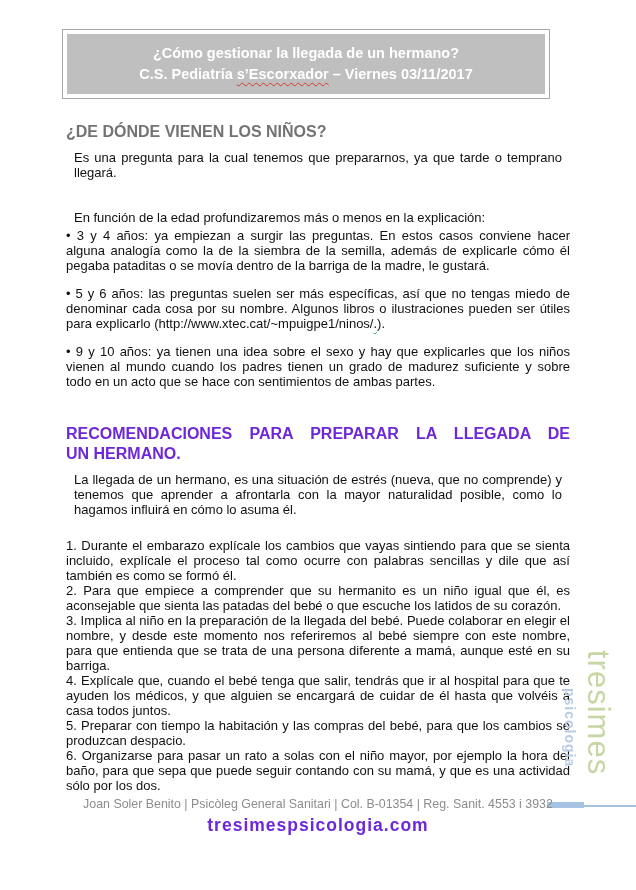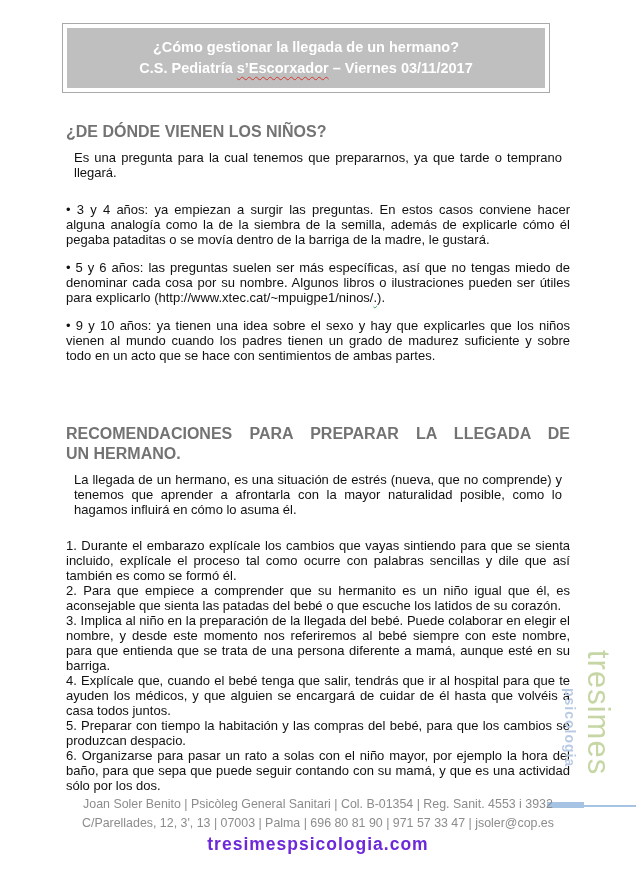--- a/index.html
+++ b/index.html
@@ -10,21 +10,21 @@
     height: 890px;
     background: #ffffff;
     overflow: hidden;
     font-family: "Liberation Sans", sans-serif;
     color: #111111;
   }
 
   
   .header-frame {
     position: absolute;
-    left: 62px; top: 23px;
+    left: 62px; top: 29px;
     width: 488px; height: 70px;
     border: 1px solid #a9a9a9;
     background: #ffffff;
     padding: 4px;
   }
   .header-box {
     width: 100%; height: 100%;
     background: #bfbfbf;
     display: flex;
     flex-direction: column;
@@ -66,21 +66,21 @@
     line-height: 20px;
     font-weight: bold;
     color: #737373;
     text-align: left;
     margin-bottom: 1px;
   }
   h2.doc-h {
     font-size: 16px;
     line-height: 20px;
     font-weight: bold;
-    color: #737373;
+    color: #6d28d9;
     margin-bottom: 3px;
   }
   h2.doc-h .h-line1 { display: block; text-align-last: justify; }
   h2.doc-h .h-line2 { display: block; }
   .spacer-14 { height: 14px; }
   .spacer-13 { height: 13px; }
   p.para { margin: 8px; }
   p.bullet { margin: 0 0 13px 0; }
   p.bullet:last-child { margin-bottom: 0; }
   p.age-note { margin-bottom: 3px; }
@@ -147,20 +147,21 @@
     <div class="header-box">
       <div>¿Cómo gestionar la llegada de un hermano?</div>
       <div><span>C.S. Pediatría </span><span class="sq-red">s’Escorxador</span><span> – Viernes 03/11/2017</span></div>
     </div>
   </div>
 
   <div class="section section-1">
     <h1 class="doc-h">¿DE DÓNDE VIENEN LOS NIÑOS?</h1>
     <p class="para">Es una pregunta para la cual tenemos que prepararnos, ya que tarde o temprano llegará.</p>
     <div class="spacer-14"></div>
+    <p class="para age-note">En función de la edad profundizaremos más o menos en la explicación:</p>
     <p class="bullet">• 3 y 4 años: ya empiezan a surgir las preguntas. En estos casos conviene hacer alguna analogía como la de la siembra de la semilla, además de explicarle cómo él pegaba pataditas o se movía dentro de la barriga de la madre, le gustará.</p>
     <p class="bullet"><span>• 5 y 6 años: las preguntas suelen ser más específicas, así que no tengas miedo de denominar cada cosa por su nombre. Algunos libros o ilustraciones pueden ser útiles para explicarlo (</span><span>http://www.xtec.cat/~mpuigpe1/ninos/</span><span class="sq-green">.</span><span>).</span></p>
     <p class="bullet">• 9 y 10 años: ya tienen una idea sobre el sexo y hay que explicarles que los niños vienen al mundo cuando los padres tienen un grado de madurez suficiente y sobre todo en un acto que se hace con sentimientos de ambas partes.</p>
   </div>
 
   <div class="section section-2">
     <h2 class="doc-h">
         <span class="h-line1">RECOMENDACIONES PARA PREPARAR LA LLEGADA DE</span>
         <span class="h-line2">UN HERMANO.</span>
       </h2>
@@ -175,17 +176,16 @@
   </div>
 
   <div class="watermark-brand">tresimes</div>
   <div class="watermark-sub">psicologia</div>
 
   <div class="accent-bar-thick"></div>
   <div class="accent-bar-thin"></div>
 
   <div class="footer">
     <div>Joan Soler Benito | Psicòleg General Sanitari | Col. B-01354 | Reg. Sanit. 4553 i 3932</div>
-    <div>C/Parellades, 12, 3', 13 | 07003 | Palma | 696 80 81 90 | 971 57 33 47 | jsoler@cop.es</div>
     <div class="footer-website">tresimespsicologia.com</div>
   </div>
 
 </div>
 
 </body></html>

